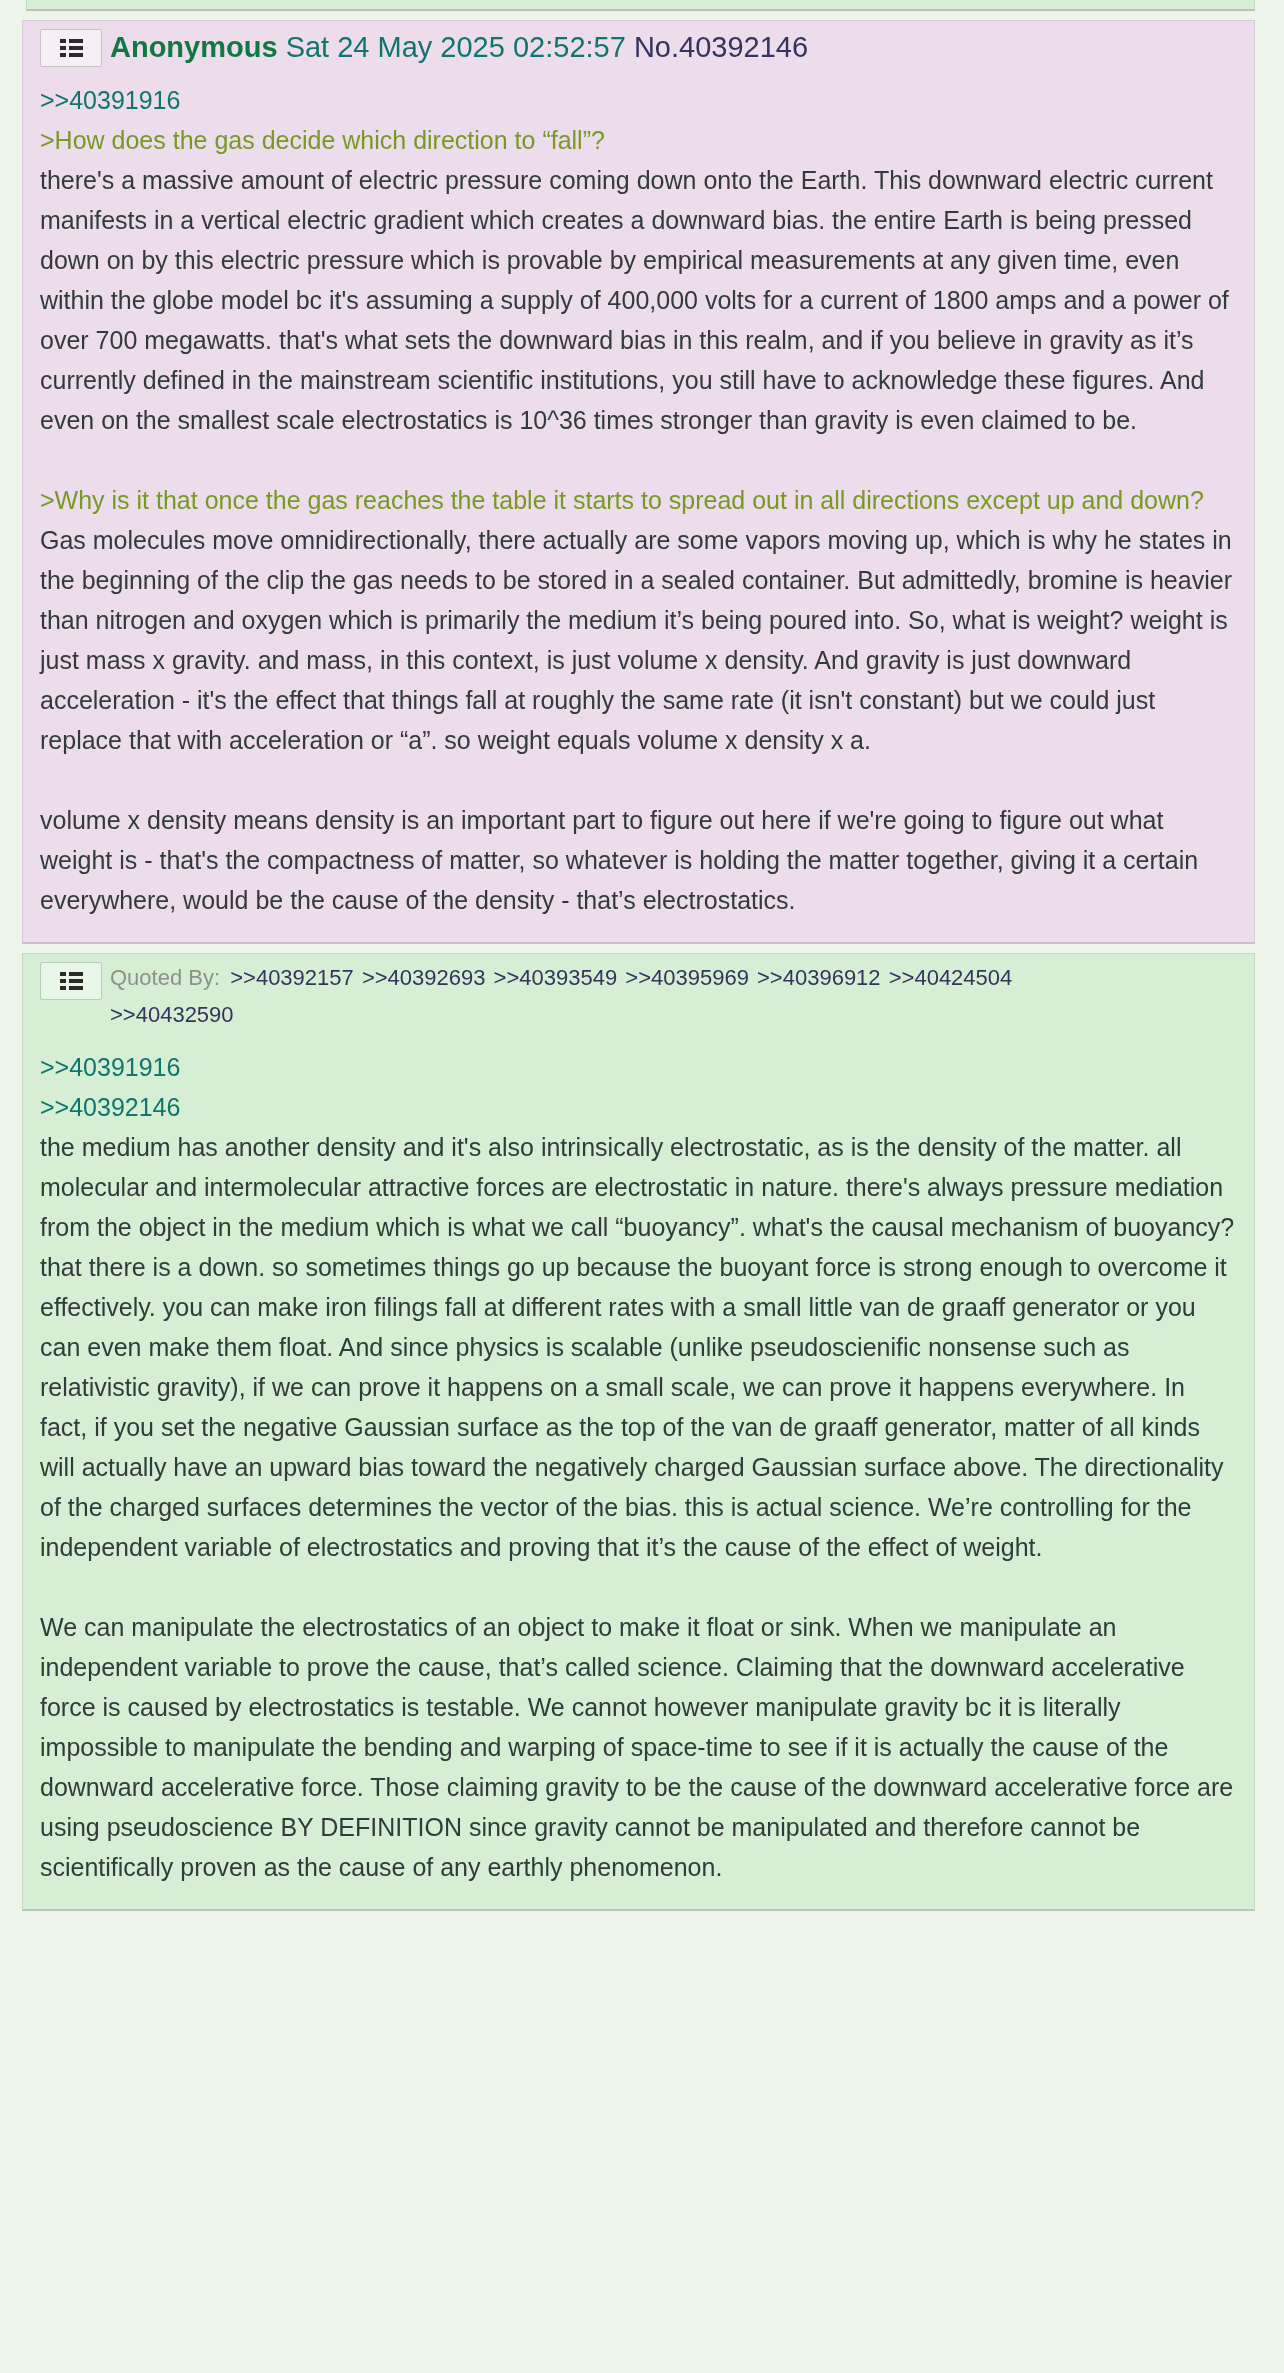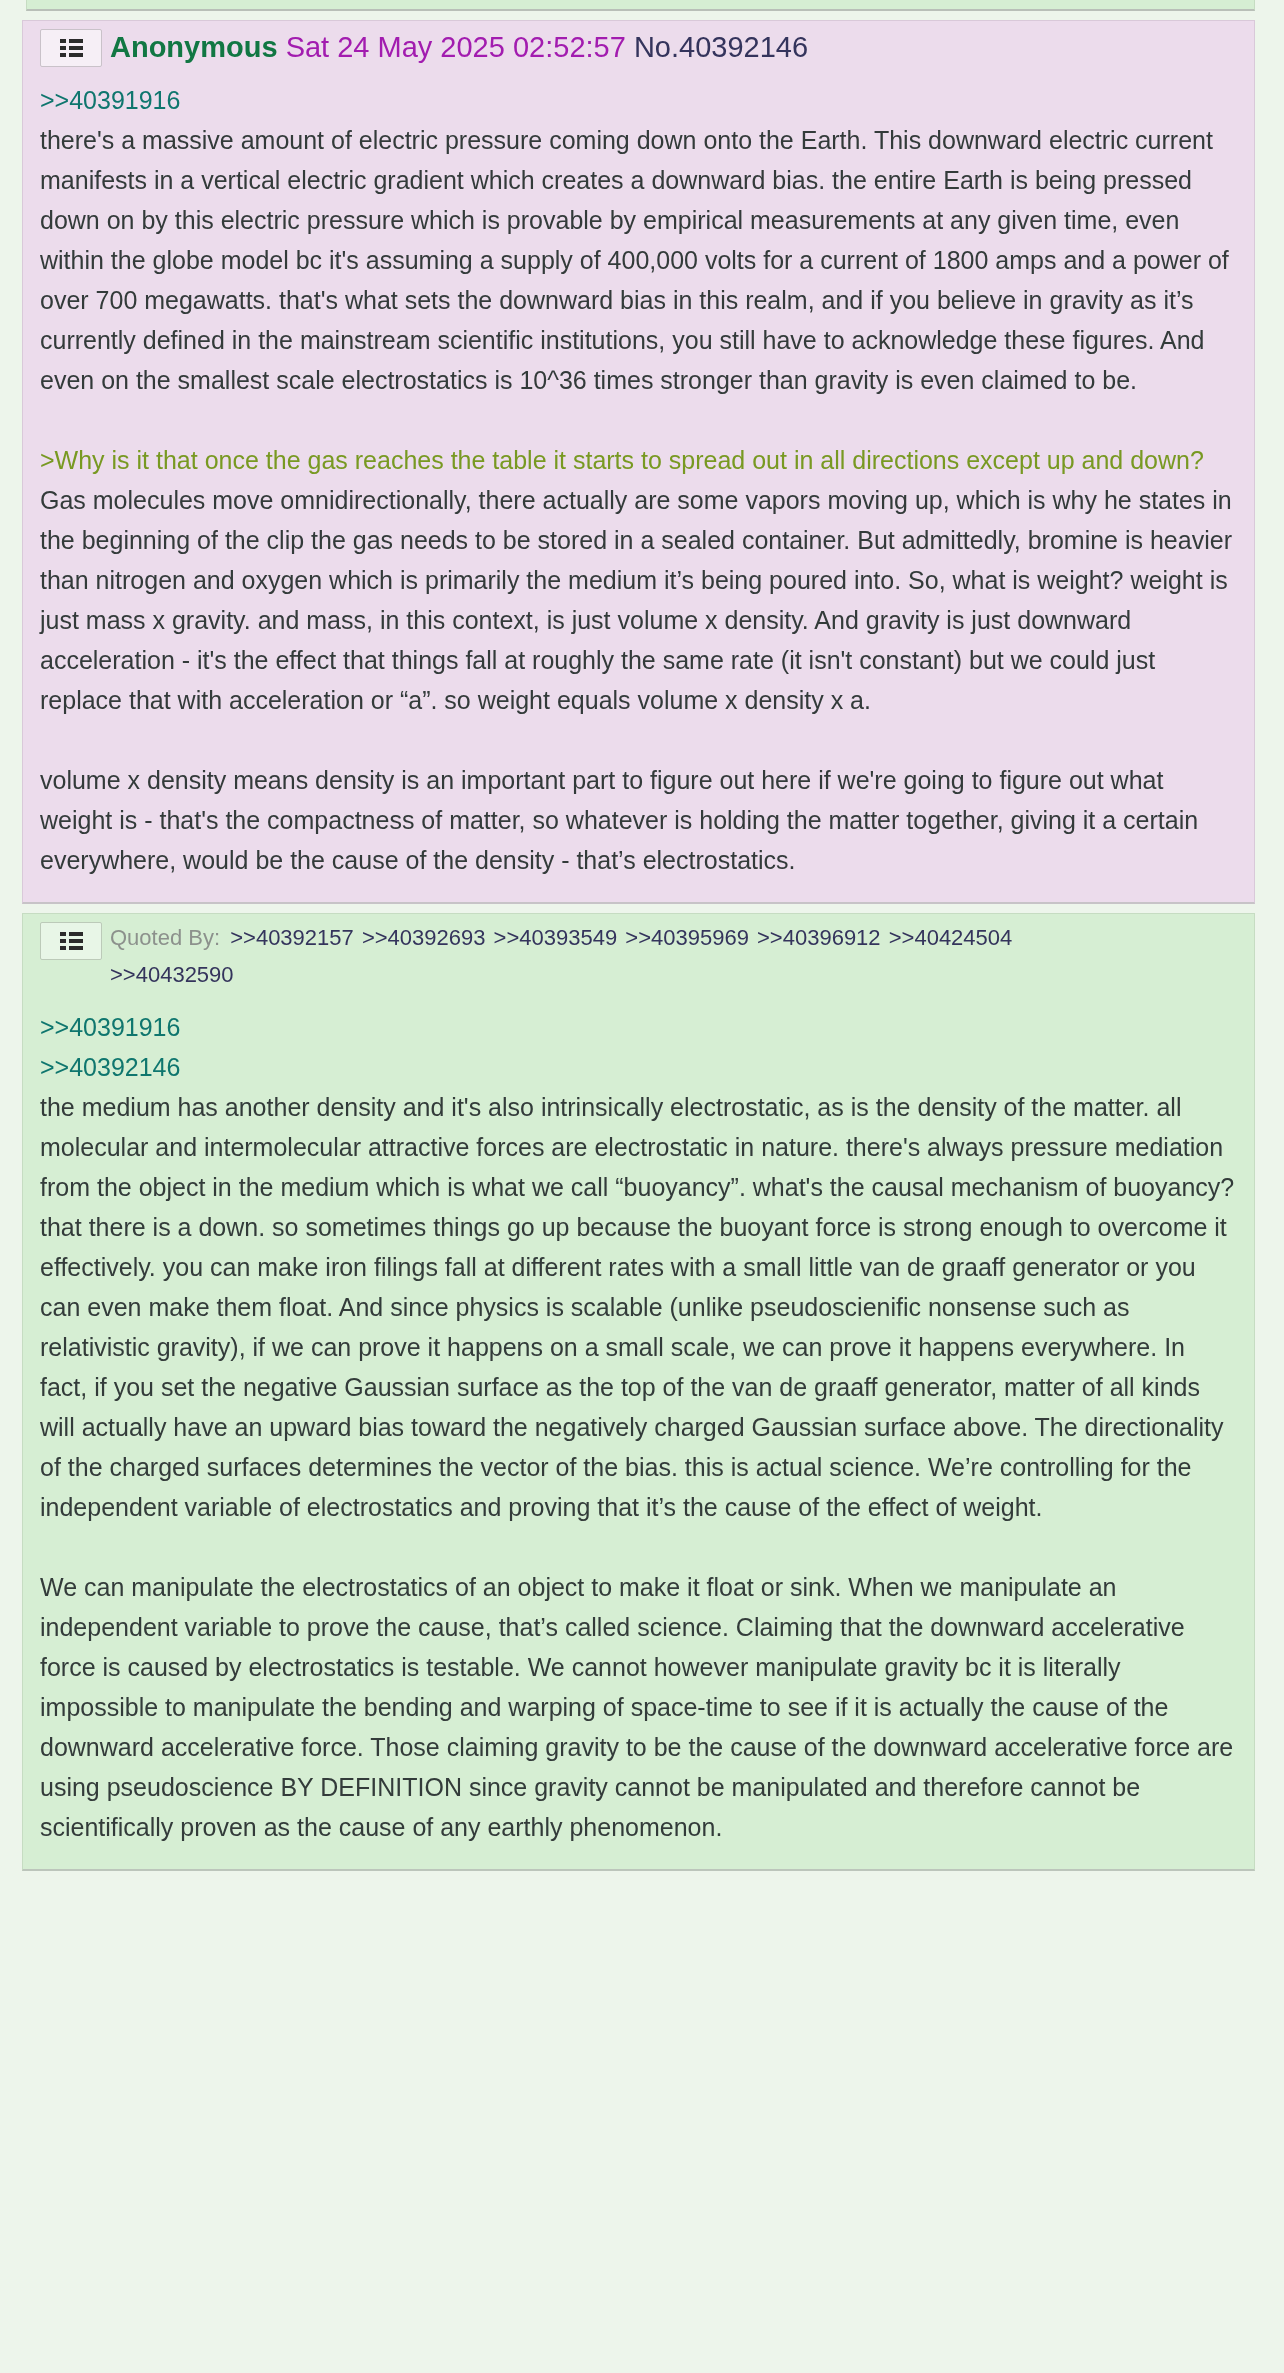--- a/index.html
+++ b/index.html
@@ -56,21 +56,21 @@
   .post.normal .menu-button { border-color: #bccab9; background: rgba(255,255,255,0.45); }
   .list-icon { display: block; }
 
   .header-line {
     font-size: 29px;
     line-height: 38px;
     padding-top: 2px;
     white-space: nowrap;
   }
   .poster-name { color: #117743; font-weight: bold; }
-  .post-time { color: #a21caf; }
+  .post-time { color: #0f766e; }
   .post-number { color: #34345c; text-decoration: none; }
 
   .quoted-by {
     font-size: 22px;
     line-height: 37px;
     color: #8c918c;
   }
   .quoted-by a {
     color: #34345c;
     text-decoration: none;
@@ -117,20 +117,21 @@
         </svg>
       </button>
       <div class="header-line">
         <span class="poster-name">Anonymous</span>
         <span class="post-time">Sat 24 May 2025 02:52:57</span>
         <a class="post-number" href="#">No.40392146</a>
       </div>
     </header>
     <div class="post-body">
       <div class="quotelink"><a href="#">&gt;&gt;40391916</a></div>
+      <div class="greentext">&gt;How does the gas decide which direction to “fall”?</div>
       <p class="para">there's a massive amount of electric pressure coming down onto the Earth. This downward electric current manifests in a vertical electric gradient which creates a downward bias. the entire Earth is being pressed down on by this electric pressure which is provable by empirical measurements at any given time, even within the globe model bc it's assuming a supply of 400,000 volts for a current of 1800 amps and a power of over 700 megawatts. that's what sets the downward bias in this realm, and if you believe in gravity as it’s currently defined in the mainstream scientific institutions, you still have to acknowledge these figures. And even on the smallest scale electrostatics is 10^36 times stronger than gravity is even claimed to be.</p>
       <div class="spacer"></div>
       <div class="greentext">&gt;Why is it that once the gas reaches the table it starts to spread out in all directions except up and down?</div>
       <p class="para">Gas molecules move omnidirectionally, there actually are some vapors moving up, which is why he states in the beginning of the clip the gas needs to be stored in a sealed container. But admittedly, bromine is heavier than nitrogen and oxygen which is primarily the medium it’s being poured into. So, what is weight? weight is just mass x gravity. and mass, in this context, is just volume x density. And gravity is just downward acceleration - it's the effect that things fall at roughly the same rate (it isn't constant) but we could just replace that with acceleration or “a”. so weight equals volume x density x a.</p>
       <div class="spacer"></div>
       <p class="para">volume x density means density is an important part to figure out here if we're going to figure out what weight is - that's the compactness of matter, so whatever is holding the matter together, giving it a certain everywhere, would be the cause of the density - that’s electrostatics.</p>
     </div>
   </article>
 
   <article class="post normal">

